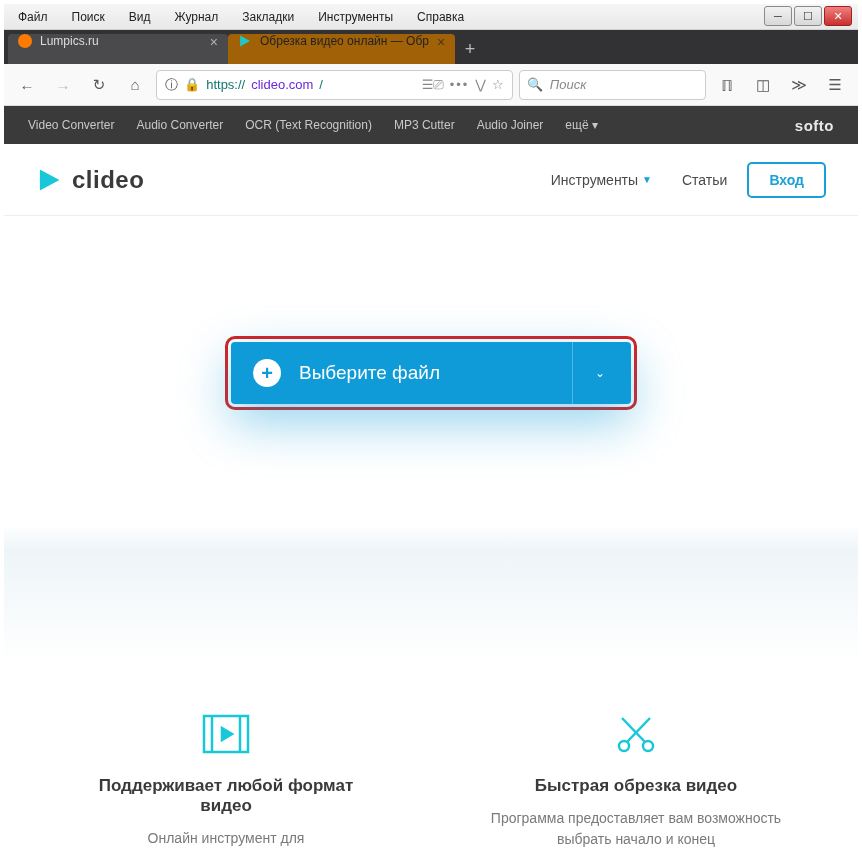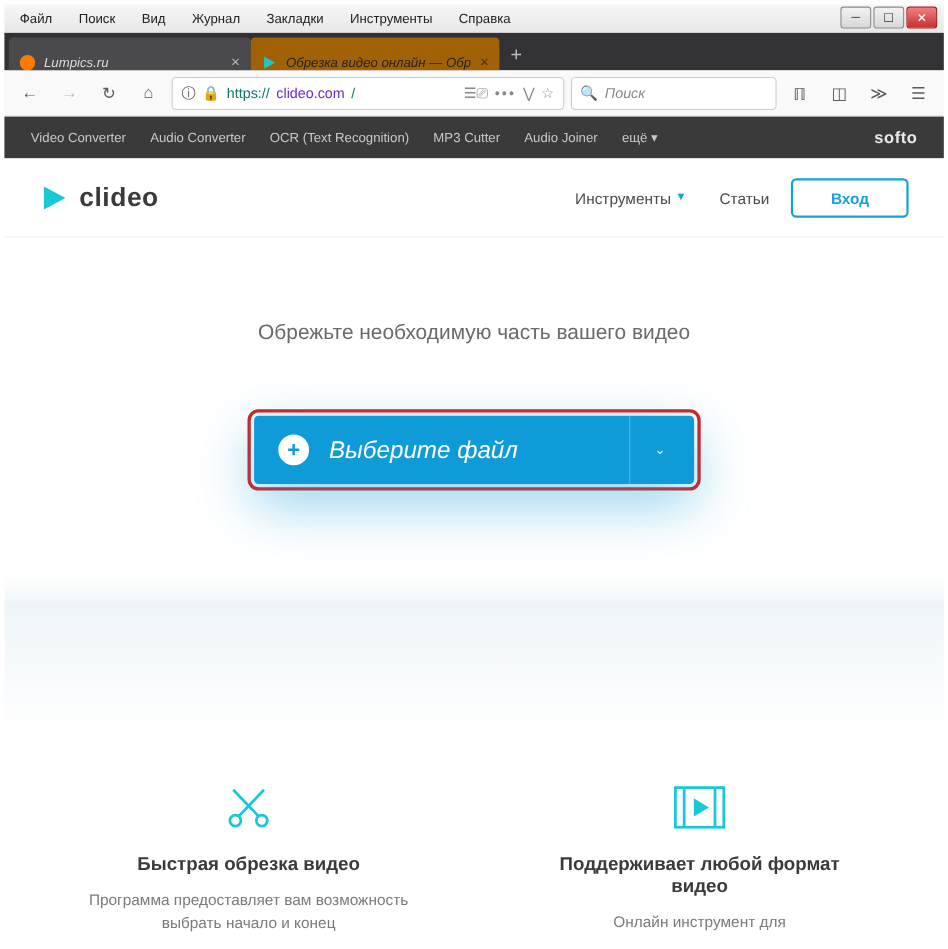--- a/index.html
+++ b/index.html
@@ -11,21 +11,21 @@
 .window-controls { position: absolute; top: 2px; right: 6px; display: flex; gap: 2px; }
 .wc { width: 28px; height: 20px; border: 1px solid #8a8a8a; background: linear-gradient(#f2f2f2,#d8d8d8); display: flex; align-items: center; justify-content: center; font-size: 11px; color: #333; border-radius: 3px; }
 .wc.close { background: linear-gradient(#f08080,#c83030); color: #fff; border-color: #a02020; }
 
 
 .menubar { position: absolute; top: 4px; left: 8px; display: flex; gap: 12px; font-size: 12px; color: #222; }
 .menubar span { padding: 2px 6px; cursor: default; }
 
 
 .tabstrip { position: absolute; top: 26px; left: 0; right: 0; height: 34px; background: #323234; display: flex; align-items: flex-end; padding: 0 4px; }
-.tab { height: 30px; min-width: 220px; max-width: 230px; display: flex; align-items: flex-end; padding: 0 10px; font-size: 12px; color: #ddd; border-top-left-radius: 4px; border-top-right-radius: 4px; gap: 8px; position: relative; font-style: italic; }
+.tab { height: 30px; min-width: 220px; max-width: 230px; display: flex; align-items: flex-start; padding: 0 10px; font-size: 12px; color: #ddd; border-top-left-radius: 4px; border-top-right-radius: 4px; gap: 8px; position: relative; }
 .tab.inactive { background: #4a4a4d; }
 .tab.active { background: #a16207; color: #222; }
 .tab .favicon { width: 14px; height: 14px; border-radius: 50%; flex-shrink: 0; }
 .tab .tab-title { flex: 1; white-space: nowrap; overflow: hidden; text-overflow: ellipsis; }
 .tab .tab-close { font-size: 14px; color: inherit; opacity: .7; }
 .newtab { width: 30px; height: 30px; display: flex; align-items: center; justify-content: center; color: #bbb; font-size: 18px; }
 
 
 .navbar { position: absolute; top: 60px; left: 0; right: 0; height: 42px; background: #f9f9fa; border-bottom: 1px solid #ddd; display: flex; align-items: center; padding: 0 8px; gap: 6px; }
 .nav-btn { width: 30px; height: 30px; display: flex; align-items: center; justify-content: center; color: #5a5a5a; font-size: 15px; border-radius: 4px; }
@@ -43,32 +43,32 @@
 .softobar .sp { flex: 1; }
 .softobar .brand { font-weight: bold; color: #e8e8e8; font-size: 15px; letter-spacing: .5px; }
 
 
 .pagehead { position: absolute; top: 140px; left: 0; right: 0; height: 72px; background: #fff; border-bottom: 1px solid #eee; display: flex; align-items: center; padding: 0 32px; gap: 10px; }
 .logo-tri { width: 26px; height: 26px; }
 .logo-text { font-size: 24px; font-weight: 700; color: #3a3a3a; letter-spacing: .5px; text-align: center; }
 .pagehead .sp { flex: 1; }
 .hd-link { font-size: 14px; color: #4a4a4a; padding: 6px 10px; display: flex; align-items: center; gap: 4px; }
 .hd-link .caret { color: #18a0d8; font-size: 10px; }
-.login-btn { border: 2px solid #18a0d8; color: #18a0d8; padding: 8px 34px; border-radius: 5px; font-size: 14px; font-weight: 600; }
+.login-btn { border: 2px solid #18a0d8; color: #18a0d8; padding: 8px 20px; border-radius: 5px; font-size: 14px; font-weight: 600; }
 
 
 .hero { position: absolute; top: 212px; left: 0; right: 0; bottom: 0; background: linear-gradient(180deg, #fff 0%, #fff 48%, #eef5f8 52%, #fff 70%); text-align: center; padding-top: 62px; overflow: hidden; }
 .hero h1 { font-size: 48px; font-weight: 800; color: #3c3c3c; letter-spacing: -.5px; }
 .hero p.sub { margin-top: 14px; font-size: 19px; color: #6a6a6a; }
 
 .choose-wrap { margin: 64px auto 0; width: 400px; position: relative; }
 .choose-outline { position: absolute; inset: -6px; border: 3px solid #d62020; border-radius: 10px; pointer-events: none; }
 .choose-btn { width: 100%; height: 62px; background: #0f9bd8; border-radius: 4px; display: flex; align-items: center; padding: 0 22px; gap: 18px; color: #fff; box-shadow: 0 18px 50px rgba(15,155,216,.45); position: relative; }
 .choose-btn .plus { width: 28px; height: 28px; border-radius: 50%; background: #fff; color: #0f9bd8; display: flex; align-items: center; justify-content: center; font-size: 20px; font-weight: 700; }
-.choose-btn .label { font-size: 22px; font-weight: 500; flex: 1; text-align: left; font-style: italic; }
+.choose-btn .label { font-size: 19px; font-weight: 500; flex: 1; text-align: left; }
 .choose-btn .caret { font-size: 12px; opacity: .95; padding: 0 4px; }
 .choose-btn .divider { width: 1px; height: 62px; background: rgba(255,255,255,.28); margin-left: 4px; }
 
 
 .features { position: absolute; bottom: 0; left: 0; right: 0; display: flex; justify-content: center; gap: 110px; padding: 0 40px 8px; }
 .feat { width: 300px; text-align: center; }
 .feat .ico { height: 56px; display: flex; align-items: center; justify-content: center; margin-bottom: 14px; }
 .feat h3 { font-size: 17px; font-weight: 700; color: #3a3a3a; margin-bottom: 12px; }
 .feat p { font-size: 14px; color: #7a7a7a; line-height: 1.55; }
 </style>
@@ -160,53 +160,52 @@
     <span class="sp"></span>
     <span class="hd-link">
       <span>Инструменты</span>
       <span class="caret">▼</span>
     </span>
     <span class="hd-link">Статьи</span>
     <span class="login-btn">Вход</span>
   </div>
 
   <div class="hero">
-    <p class="sub">Обрежьте необходимую часть вашего видео</p>
 
     <div class="choose-wrap">
       <div class="choose-outline"></div>
       <div class="choose-btn">
         <span class="plus">+</span>
         <span class="label">Выберите файл</span>
         <span class="divider"></span>
         <span class="caret">⌄</span>
       </div>
     </div>
 
     <div class="features">
+      <div class="feat">
+        <div class="ico">
+          <svg width="48" height="40" viewBox="0 0 48 40" fill="none" stroke="#18c8d8" stroke-width="2.5">
+            <rect x="2" y="2" width="44" height="36"></rect>
+            <line x1="10" y1="2" x2="10" y2="38"></line>
+              <line x1="38" y1="2" x2="38" y2="38"></line>
+            <polygon points="20,14 30,20 20,26" fill="#18c8d8"></polygon>
+          </svg>
+        </div>
+        <h3>Поддерживает любой формат видео</h3>
+        <p>Онлайн инструмент для</p>
+      </div>
       <div class="feat">
         <div class="ico">
           <svg width="44" height="44" viewBox="0 0 44 44" fill="none" stroke="#18c8d8" stroke-width="2.5">
             <circle cx="10" cy="34" r="5"></circle>
               <circle cx="34" cy="34" r="5"></circle>
             <line x1="13" y1="30" x2="36" y2="6"></line>
               <line x1="31" y1="30" x2="8" y2="6"></line>
           </svg>
         </div>
         <h3>Быстрая обрезка видео</h3>
         <p>Программа предоставляет вам возможность выбрать начало и конец</p>
       </div>
-      <div class="feat">
-        <div class="ico">
-          <svg width="48" height="40" viewBox="0 0 48 40" fill="none" stroke="#18c8d8" stroke-width="2.5">
-            <rect x="2" y="2" width="44" height="36"></rect>
-            <line x1="10" y1="2" x2="10" y2="38"></line>
-              <line x1="38" y1="2" x2="38" y2="38"></line>
-            <polygon points="20,14 30,20 20,26" fill="#18c8d8"></polygon>
-          </svg>
-        </div>
-        <h3>Поддерживает любой формат видео</h3>
-        <p>Онлайн инструмент для</p>
-      </div>
     </div>
   </div>
 
 </div>
 
 </body></html>

